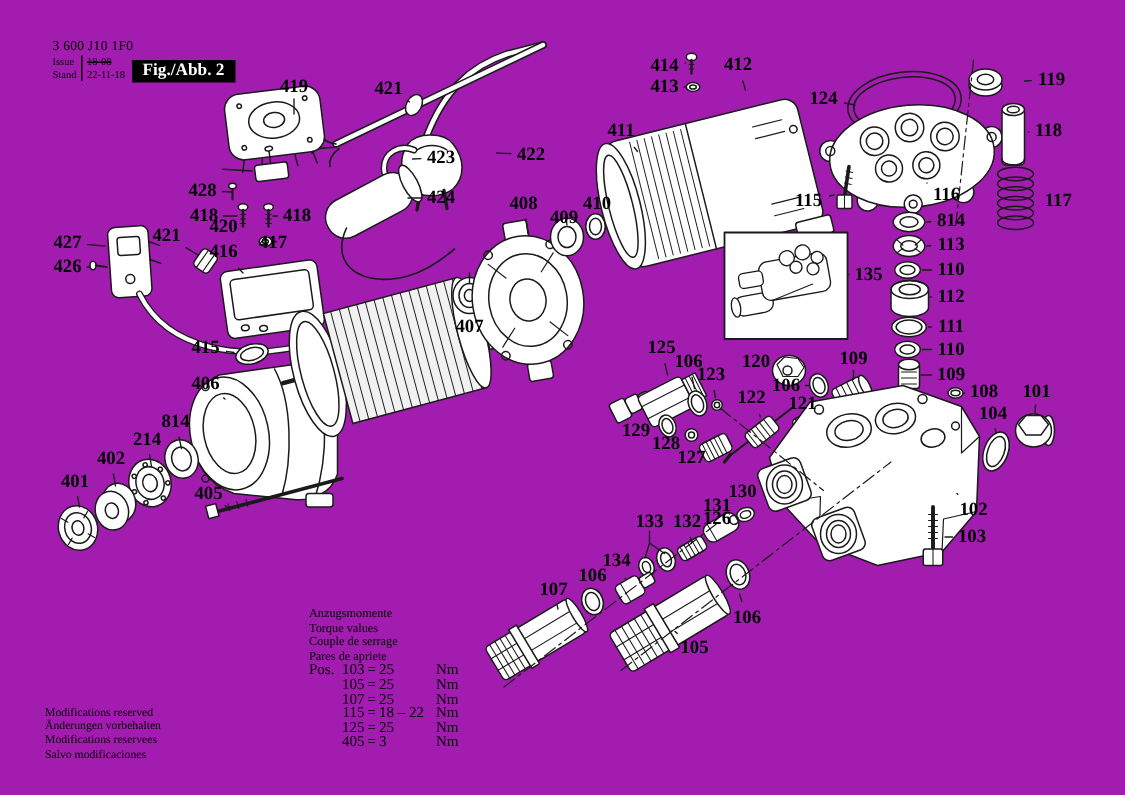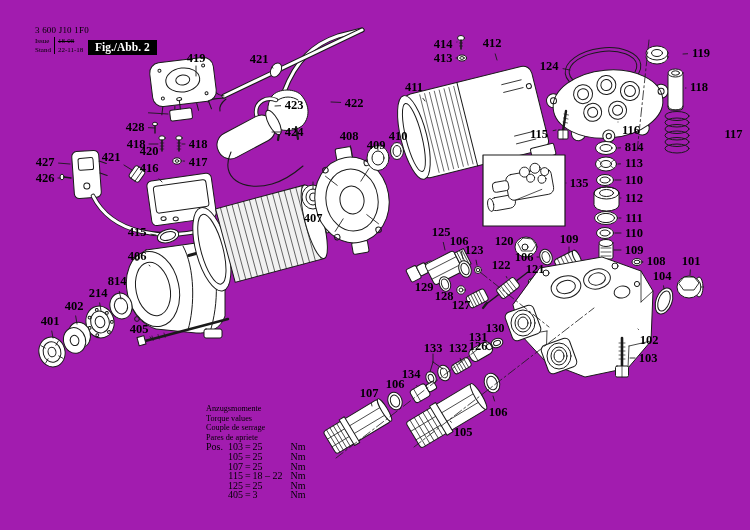--- a/index.html
+++ b/index.html
@@ -570,21 +570,21 @@
         </g>
     </g>
   </svg>
 
   <div class="callout-layer">
       <div class="callout" style="left: 196px; top: 58px;">419</div>
       <div class="callout" style="left: 149px; top: 112px; margin-top: 39px;">420</div>
       <div class="callout" style="left: 135px; top: 127px;">428</div>
       <div class="callout" style="left: 136px; top: 144px;">418</div>
       <div class="callout" style="left: 198px; top: 144px;">418</div>
-      <div class="callout" style="left: 198px; top: 162px;">417</div>
+      <div class="callout" style="left: 182px; top: 162px;">417</div>
       <div class="callout" style="left: 149px; top: 168px;">416</div>
       <div class="callout" style="left: 45px; top: 162px;">427</div>
       <div class="callout" style="left: 45px; top: 178px;">426</div>
       <div class="callout" style="left: 111px; top: 157px;">421</div>
       <div class="callout" style="left: 137px; top: 232px;">415</div>
       <div class="callout" style="left: 259px; top: 59px;">421</div>
       <div class="callout" style="left: 294px; top: 105px;">423</div>
       <div class="callout" style="left: 294px; top: 132px;">424</div>
       <div class="callout" style="left: 354px; top: 103px;">422</div>
       <div class="callout" style="left: 349px; top: 136px;">408</div>
@@ -592,21 +592,21 @@
       <div class="callout" style="left: 398px; top: 136px;">410</div>
       <div class="callout" style="left: 414px; top: 87px;">411</div>
       <div class="callout" style="left: 313px; top: 174px; margin-top: 44px;">407</div>
       <div class="callout" style="left: 443px; top: 44px;">414</div>
       <div class="callout" style="left: 443px; top: 58px;">413</div>
       <div class="callout" style="left: 492px; top: 43px;">412</div>
       <div class="callout" style="left: 549px; top: 66px;">124</div>
       <div class="callout" style="left: 539px; top: 134px;">115</div>
       <div class="callout" style="left: 701px; top: 53px;">119</div>
       <div class="callout" style="left: 699px; top: 87px;">118</div>
-      <div class="callout" style="left: 727px; top: 134px; padding-left: 13px;">117</div>
+      <div class="callout" style="left: 699px; top: 134px; padding-left: 13px;">117</div>
       <div class="callout" style="left: 631px; top: 130px;">116</div>
       <div class="callout" style="left: 634px; top: 147px;">814</div>
       <div class="callout" style="left: 634px; top: 163px;">113</div>
       <div class="callout" style="left: 634px; top: 180px;">110</div>
       <div class="callout" style="left: 634px; top: 198px;">112</div>
       <div class="callout" style="left: 634px; top: 218px;">111</div>
       <div class="callout" style="left: 634px; top: 233px;">110</div>
       <div class="callout" style="left: 634px; top: 250px;">109</div>
       <div class="callout" style="left: 579px; top: 183px;">135</div>
       <div class="callout" style="left: 656px; top: 261px;">108</div>
@@ -689,14 +689,20 @@
           <td class="tp"></td>
             <td class="tn">405</td>
           <td>=</td>
             <td class="tv">3</td>
             <td>Nm</td>
         </tr>
       </tbody>
     </table>
   </div>
 
+  <div class="footer">
+    <div>Modifications reserved</div>
+    <div>Änderungen vorbehalten</div>
+    <div>Modifications reservees</div>
+    <div>Salvo modificaciones</div>
+  </div>
 
 </div>
 
 </body></html>

